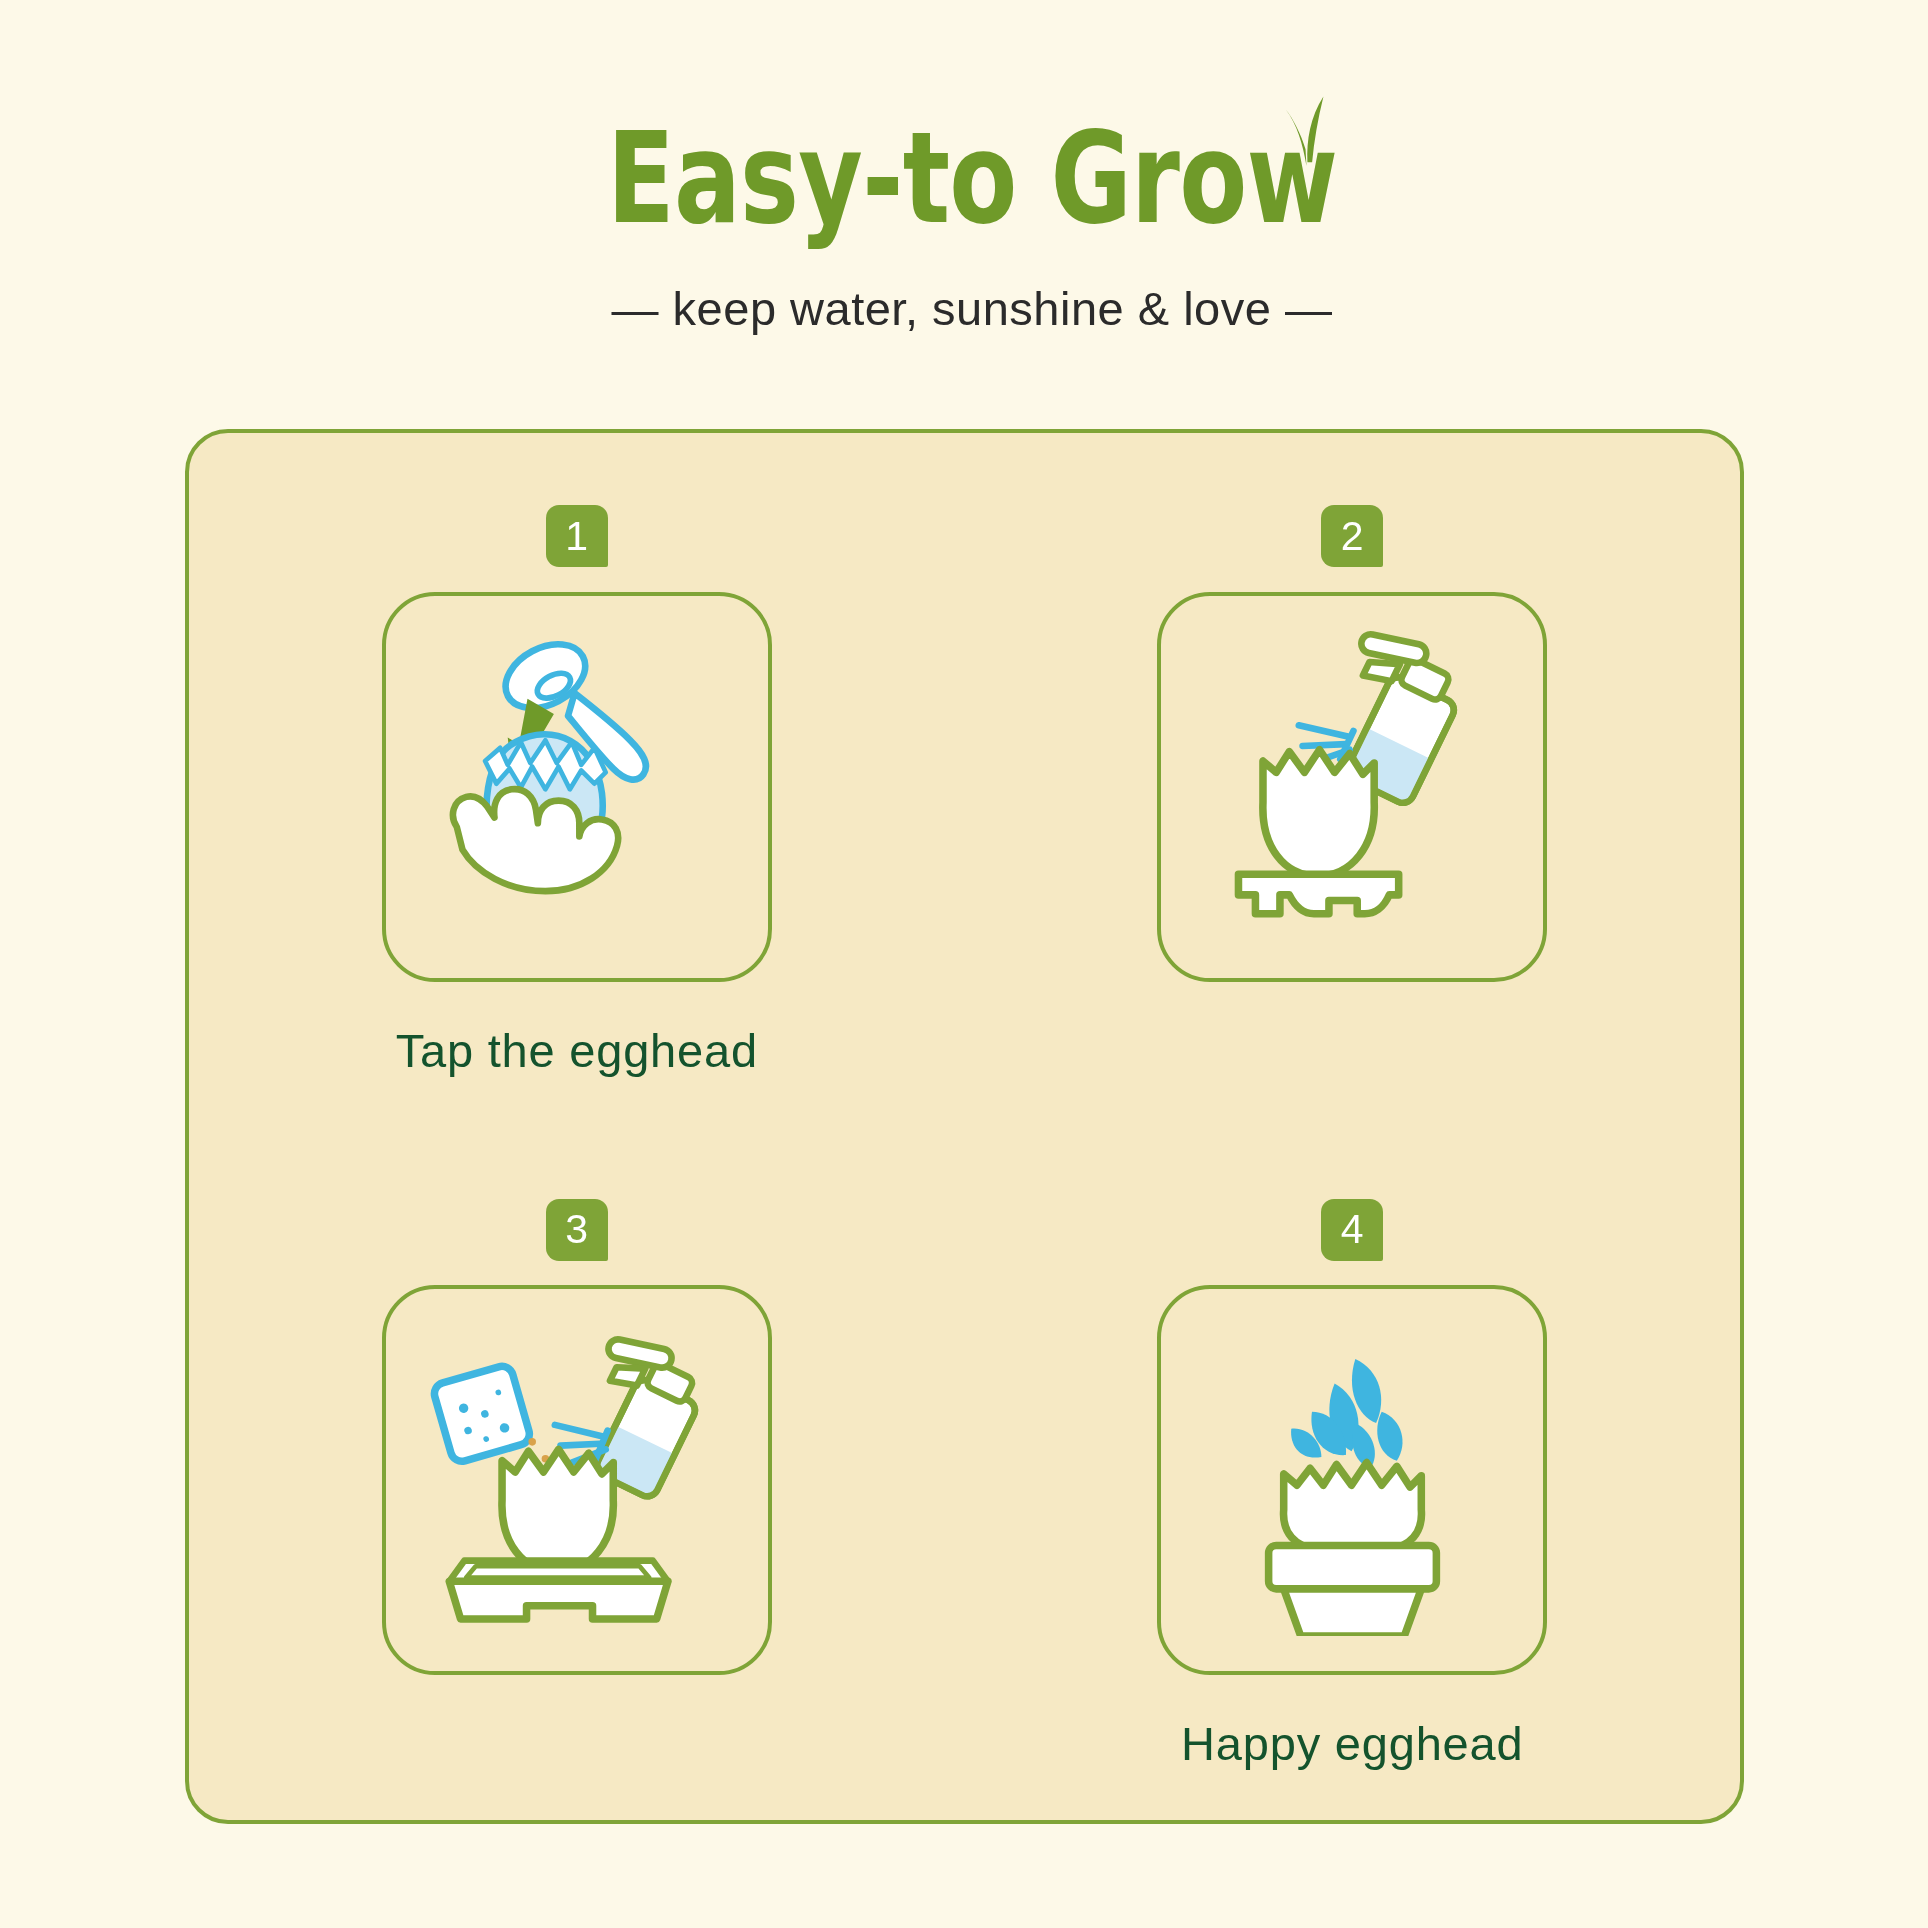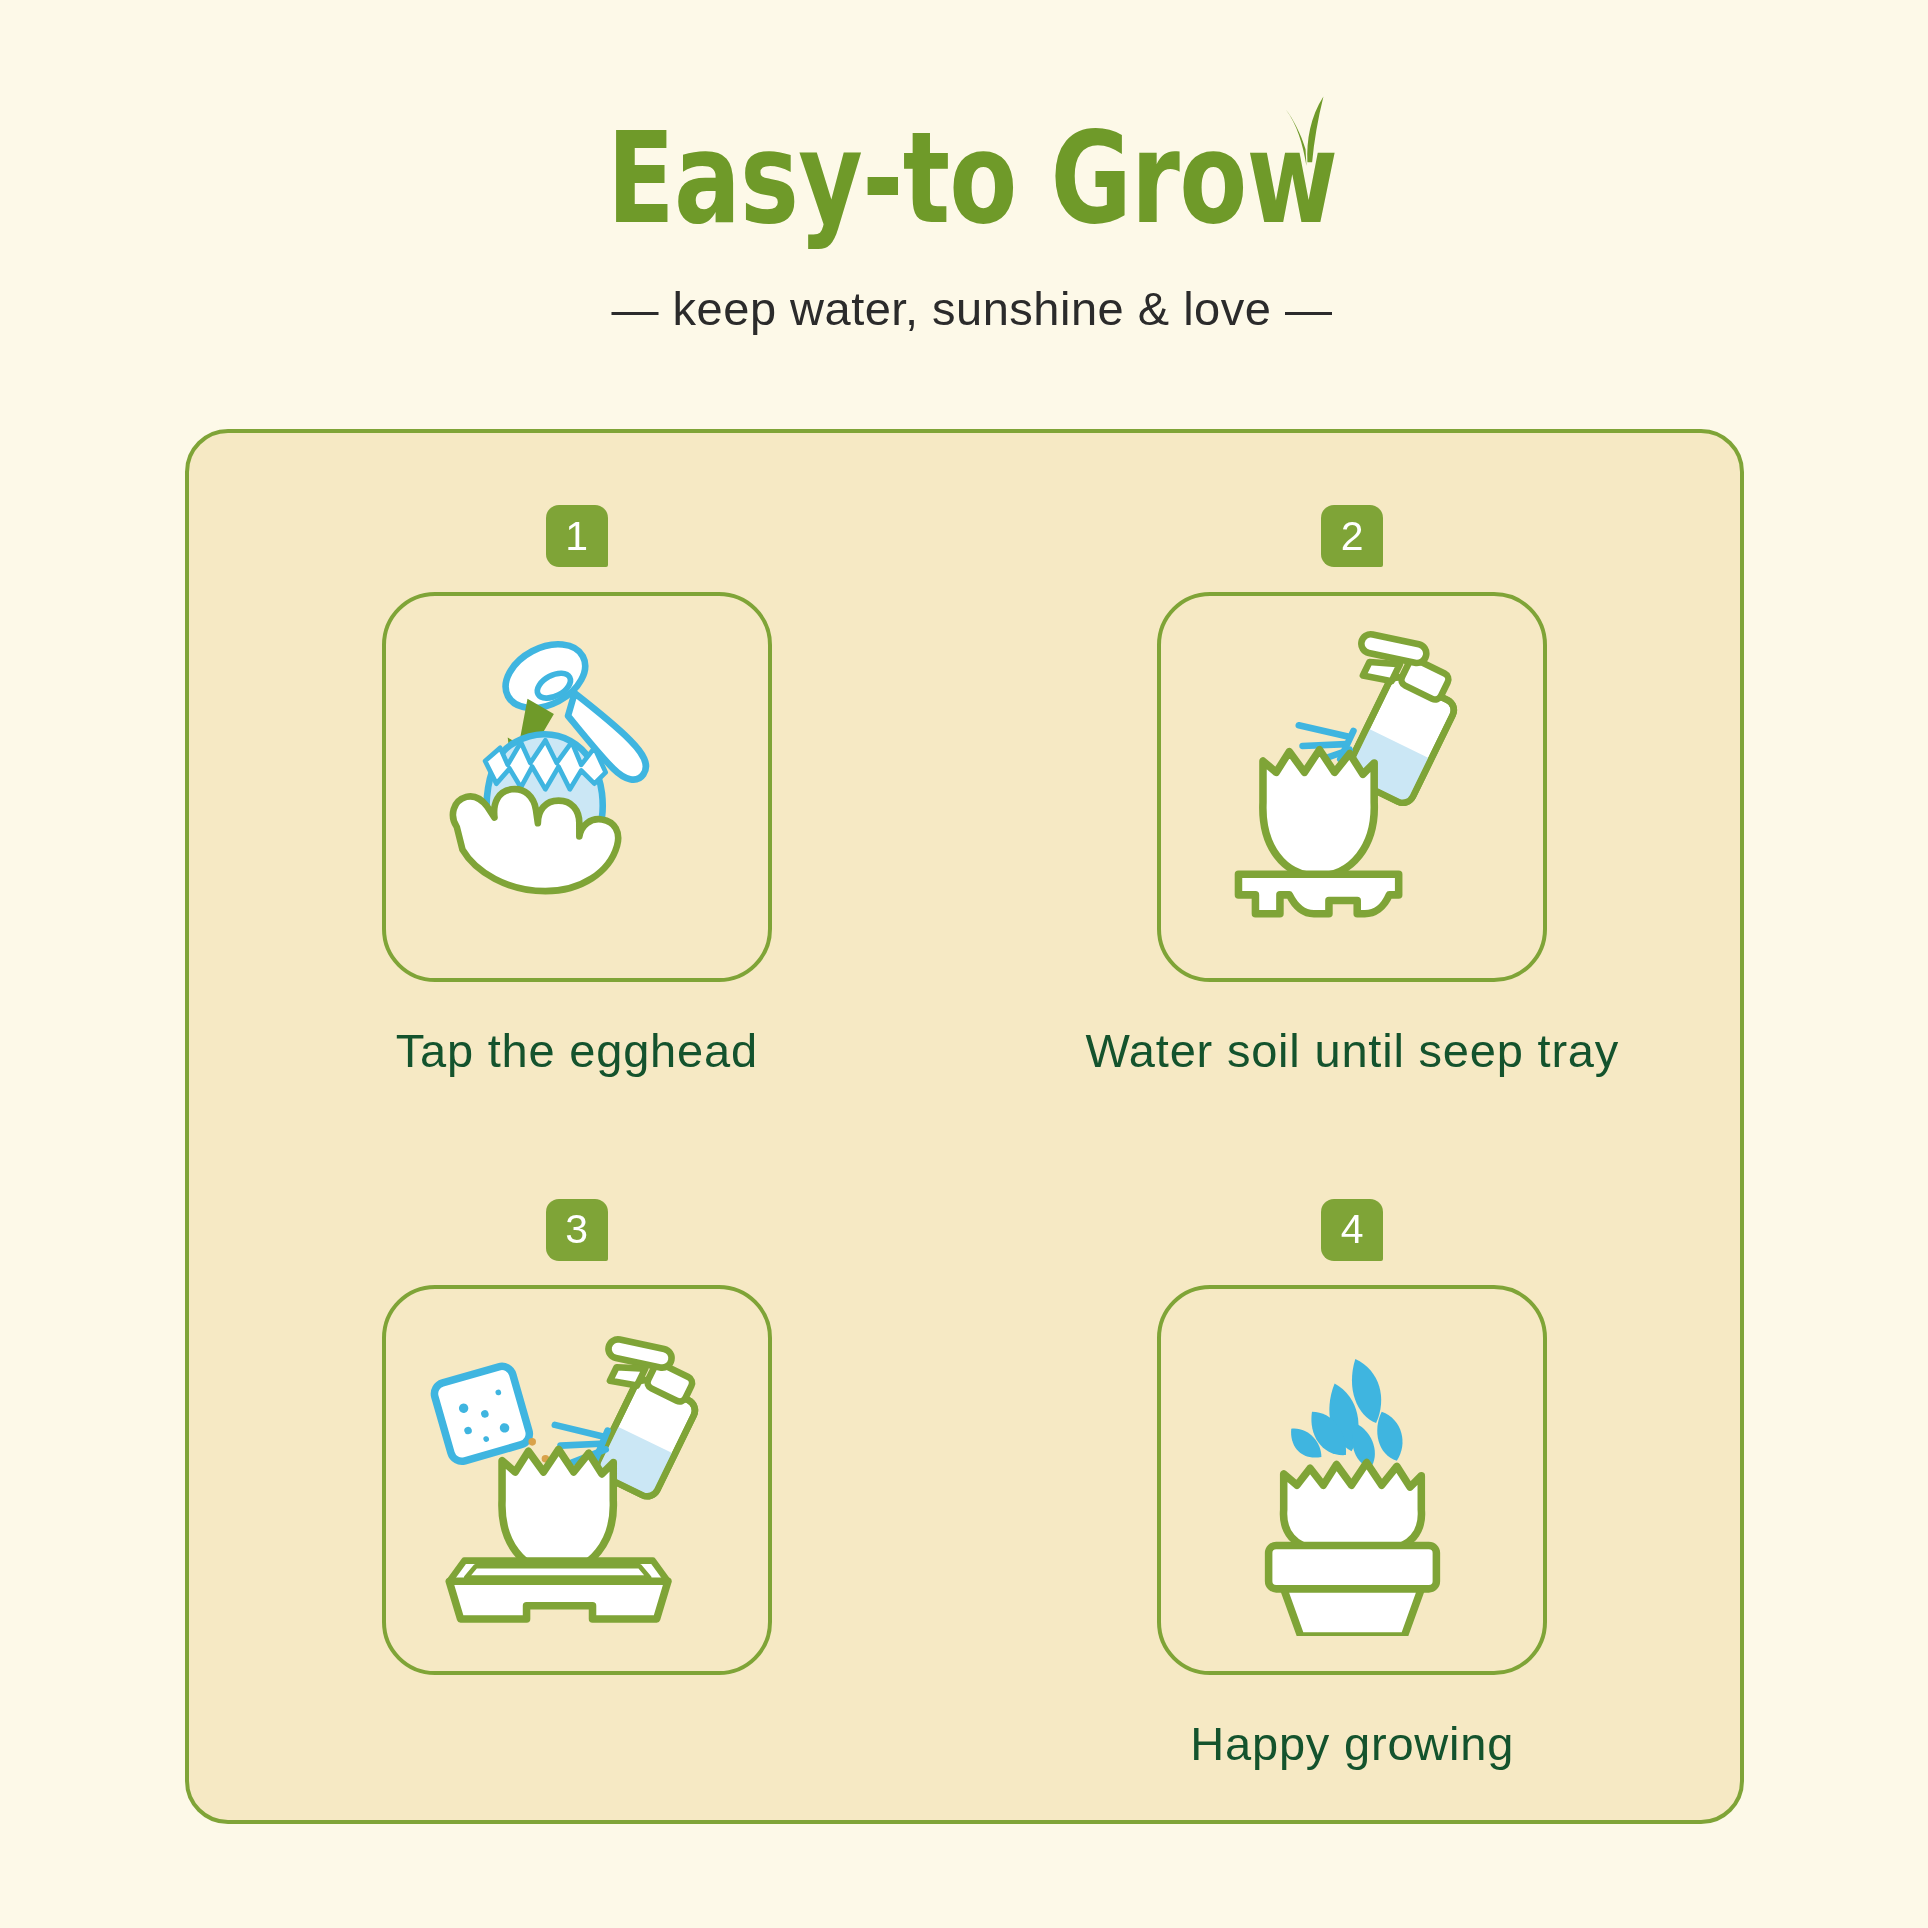--- a/index.html
+++ b/index.html
@@ -204,21 +204,20 @@
               <line x1="152" y1="136" x2="166" y2="106"></line>
             </g>
 
             <path d="M70 182 C68 228 92 260 128 260 C164 260 190 228 188 182
                      L188 140 L176 152 L162 130 L146 150 L130 126 L114 150 L98 128 L84 150 L70 138 Z" fill="#FFFFFF" stroke="#7FA437" stroke-width="8" stroke-linejoin="round"></path>
 
             <path d="M44 258 L214 258 L214 280 L204 280 C198 294 188 300 178 300 L170 300 L170 286 L140 286 L140 300
                      L132 300 L124 300 C112 300 104 292 98 280 L88 280 L88 300 L62 300 L62 280 L44 280 Z" fill="#FFFFFF" stroke="#7FA437" stroke-width="8" stroke-linejoin="round"></path>
           </svg>
         </div>
-        <div class="caption">Water soil until seep tray</div>
       </div>
 
       <div class="step">
         <div class="badge">3</div>
         <div class="card">
           <svg width="311" height="311" viewBox="0 0 330 330">
 
             <g transform="rotate(-16 62 96)">
               <rect x="22" y="52" width="86" height="86" rx="12" fill="#FFFFFF" stroke="#3FB5E0" stroke-width="8"></rect>
               <circle cx="48" cy="84" r="5" fill="#3FB5E0"></circle>
@@ -278,20 +277,20 @@
             </g>
 
             <path d="M92 196 C90 220 104 236 128 238 L202 238 C226 236 240 220 238 196
                      L238 160 L226 172 L212 150 L196 170 L180 146 L164 170 L148 148 L134 170 L120 152 L106 170 L92 158 Z" fill="#FFFFFF" stroke="#7FA437" stroke-width="8" stroke-linejoin="round"></path>
 
             <rect x="76" y="234" width="178" height="46" rx="8" fill="#FFFFFF" stroke="#7FA437" stroke-width="8"></rect>
 
             <path d="M92 280 L238 280 L220 330 L110 330 Z" fill="#FFFFFF" stroke="#7FA437" stroke-width="8" stroke-linejoin="round"></path>
           </svg>
         </div>
-        <div class="caption">Happy growing</div>
+        <div class="caption">Happy egghead</div>
       </div>
 
     </div>
   </div>
 
 </div>
 
 
 </body></html>

